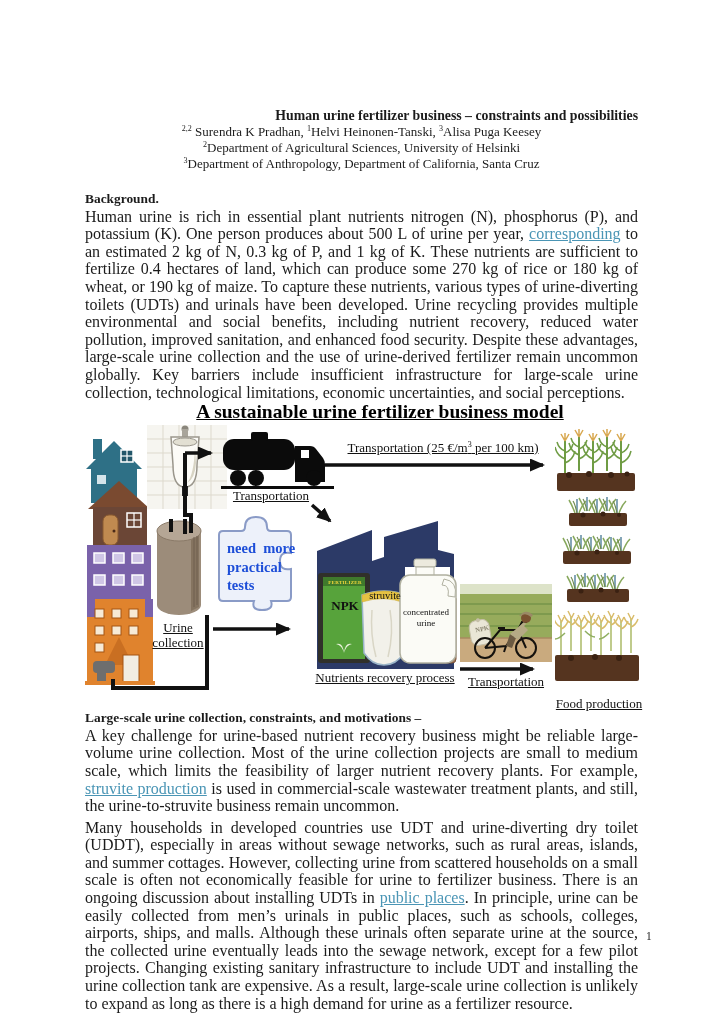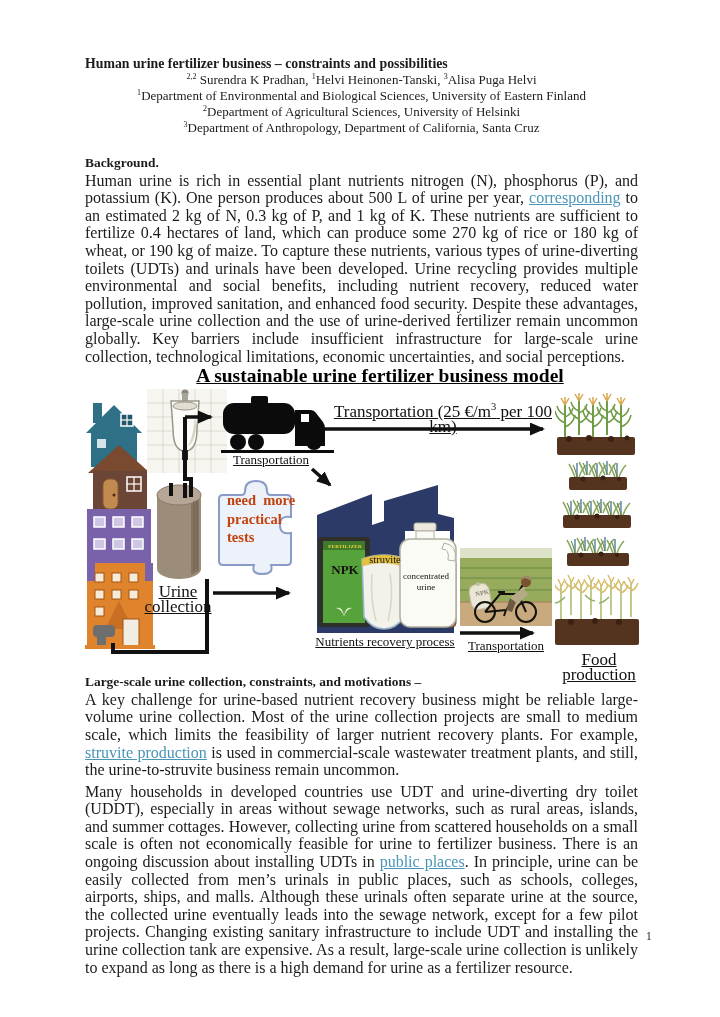--- a/index.html
+++ b/index.html
@@ -1,52 +1,51 @@
 <!DOCTYPE html>
 <html><head>
 <meta charset="utf-8">
 <style>
   html,body{margin:0;padding:0;background:#ffffff;}
   .page{position:relative;width:720px;height:1017px;background:#ffffff;overflow:hidden;
         font-family:"Liberation Serif",serif;color:#1b1b1b;}
   .content{position:absolute;left:85px;top:0;width:553px;}
-  .doc-title{margin-top:56px;text-align:left;font-weight:bold;font-size:13.8px;line-height:16px;}
+  .doc-title{margin-top:108px;text-align:right;font-weight:bold;font-size:13.8px;line-height:16px;}
   .byline{text-align:center;font-size:13px;line-height:16px;}
   sup{font-size:0.62em;line-height:0;}
   .h-bold{font-weight:bold;font-size:13.4px;margin-top:18px;line-height:17.6px;}
   .h-bold2{font-weight:bold;font-size:13.4px;margin-top:10px;line-height:17.6px;}
   p.body{font-size:16px;line-height:17.6px;text-align:justify;margin:0;}
   p.body.gap{margin-top:4px;}
   a.lnk{color:#4a95b5;text-decoration:underline;cursor:pointer;}
   .pageno{position:absolute;left:646px;top:930px;font-size:11.5px;}
 
   
   .figure{position:relative;width:557px;height:298px;margin-top:0;
           font-family:Liberation Serif, serif;color:#111;}
   .figure svg{position:absolute;display:block;}
   .fig-title{position:absolute;left:70px;top:0;width:450px;text-align:center;
              font-size:19.5px;font-weight:bold;text-decoration:underline;color:#000;z-index:6;}
   .fig-label{position:absolute;font-size:13px;text-align:center;text-decoration:underline;
              line-height:14.5px;z-index:6;}
-  .sm{font-size:17px;}
-  .puzzle-text{position:absolute;left:142px;top:126px;z-index:6;font-weight:bold;
-               font-size:14.5px;line-height:18.5px;color:#c2410c;}
+  .sm{font-size:13px;}
+  .puzzle-text{position:absolute;left:142px;top:138px;z-index:6;font-weight:bold;
+               font-size:14.5px;line-height:18.5px;color:#1d4ed8;}
   .puzzle-text div{white-space:pre;}
   .prod{position:absolute;z-index:6;text-align:center;color:#111;}
   .overlay{z-index:5;pointer-events:none;}
 </style>
 </head>
 <body>
 
 <div class="page">
   <div class="content">
 
     <div class="doc-title">Human urine fertilizer business – constraints and possibilities</div>
-    <div class="byline"><sup>2,2</sup><span> Surendra K Pradhan, </span><sup>1</sup><span>Helvi Heinonen-Tanski, </span><sup>3</sup><span>Alisa Puga Helvi</span></div>
-    <div class="byline"><sup>1</sup><span>Department of Environmental and Biological Sciences, University of Eastern Finland</span></div>
+    <div class="byline"><sup>2,2</sup><span> Surendra K Pradhan, </span><sup>1</sup><span>Helvi Heinonen-Tanski, </span><sup>3</sup><span>Alisa Puga Keesey</span></div>
     <div class="byline"><sup>2</sup><span>Department of Agricultural Sciences, University of Helsinki</span></div>
     <div class="byline"><sup>3</sup><span>Department of Anthropology, Department of California, Santa Cruz</span></div>
 
     <div class="h-bold">Background.</div>
     <p class="body"><span>Human urine is rich in essential plant nutrients nitrogen (N), phosphorus (P), and potassium (K). One person produces about 500 L of urine per year, </span><a class="lnk">corresponding</a><span> to an estimated 2 kg of N, 0.3 kg of P, and 1 kg of K. These nutrients are sufficient to fertilize 0.4 hectares of land, which can produce some 270 kg of rice or 180 kg of wheat, or 190 kg of maize. To capture these nutrients, various types of urine-diverting toilets (UDTs) and urinals have been developed. Urine recycling provides multiple environmental and social benefits, including nutrient recovery, reduced water pollution, improved sanitation, and enhanced food security. Despite these advantages, large-scale urine collection and the use of urine-derived fertilizer remain uncommon globally. Key barriers include insufficient infrastructure for large-scale urine collection, technological limitations, economic uncertainties, and social perceptions.</span></p>
 
     <div class="figure">
       <div class="fig-title">A sustainable urine fertilizer business model</div>
 
       <svg style="left:0;top:22px" width="72" height="262" viewBox="0 0 72 262">
@@ -296,21 +295,21 @@
           <div>practical</div>
           <div>tests</div>
         </div>
       <div class="prod" style="left:240px;top:179px;width:40px;font-size:5px;font-weight:bold;color:#f2d73a;letter-spacing:.3px">FERTILIZER</div>
       <div class="prod" style="left:240px;top:197px;width:40px;font-size:13px;font-weight:bold">NPK</div>
       <div class="prod" style="left:277px;top:189px;width:46px;font-size:10.5px">struvite</div>
       <div class="prod" style="left:316px;top:206px;width:50px;font-size:9px;line-height:10.5px">concentrated urine</div>
       <div class="prod" style="left:385px;top:224px;width:24px;font-size:6.5px;font-weight:bold;color:#8a8570;transform:rotate(-12deg)">NPK</div>
       <div class="fig-label" style="left:222px;top:270px;width:156px">Nutrients recovery process</div>
       <div class="fig-label" style="left:374px;top:274px;width:94px">Transportation</div>
-      <div class="fig-label sm" style="left:468px;top:288px;width:92px">Food production</div>
+      <div class="fig-label sm" style="left:468px;top:296px;width:92px">Food production</div>
     </div>
 
     <div class="h-bold2">Large-scale urine collection, constraints, and motivations –</div>
     <p class="body"><span>A key challenge for urine-based nutrient recovery business might be reliable large-volume urine collection. Most of the urine collection projects are small to medium scale, which limits the feasibility of larger nutrient recovery plants. For example, </span><a class="lnk">struvite production</a><span> is used in commercial-scale wastewater treatment plants, and still, the urine-to-struvite business remain uncommon.</span></p>
     <p class="body gap"><span>Many households in developed countries use UDT and urine-diverting dry toilet (UDDT), especially in areas without sewage networks, such as rural areas, islands, and summer cottages. However, collecting urine from scattered households on a small scale is often not economically feasible for urine to fertilizer business. There is an ongoing discussion about installing UDTs in </span><a class="lnk">public places</a><span>. In principle, urine can be easily collected from men’s urinals in public places, such as schools, colleges, airports, ships, and malls. Although these urinals often separate urine at the source, the collected urine eventually leads into the sewage network, except for a few pilot projects. Changing existing sanitary infrastructure to include UDT and installing the urine collection tank are expensive. As a result, large-scale urine collection is unlikely to expand as long as there is a high demand for urine as a fertilizer resource.</span></p>
   </div>
 
   <div class="pageno">1</div>
 </div>
 

